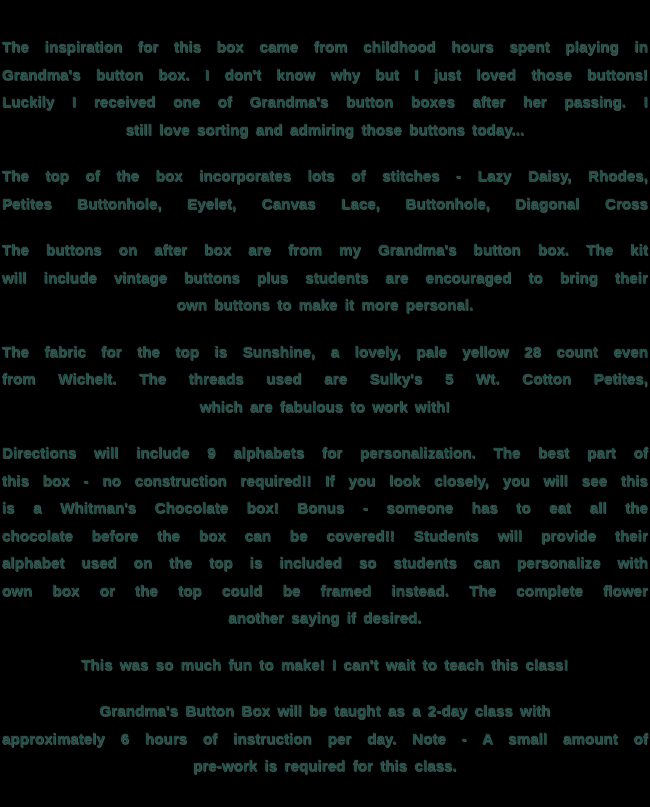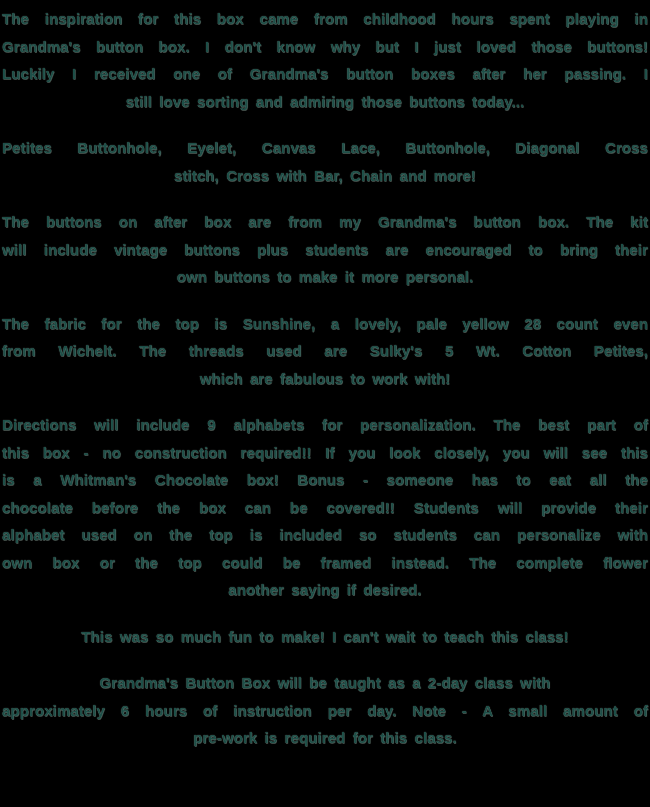--- a/index.html
+++ b/index.html
@@ -12,42 +12,43 @@
   .text-content {
     padding: 5px 2px 0 2px;
     font-family: "Liberation Sans", sans-serif;
     font-weight: 700;
     font-size: 15px;
     line-height: 27.5px;
     color: #1d4f48;
     text-shadow: 0 0 1px rgba(184, 208, 196, 0.6), 0.5px 0.5px 0 rgba(160, 190, 178, 0.35);
     word-spacing: 3px;
     letter-spacing: 0.1px;
+    margin-top: 28px;
   }
   .paragraph { margin: 0 0 19px 0; }
   .text-line { text-align: center; }
   .text-line.justified {
     text-align: justify;
     text-align-last: justify;
     -moz-text-align-last: justify;
   }
 </style>
 </head>
 <body style="background: rgb(0, 0, 0);">
 
 <div class="text-content" style="color: rgb(29, 79, 72);">
     <div class="paragraph">
       <div class="text-line justified">The inspiration for this box came from childhood hours spent playing in</div>
       <div class="text-line justified">Grandma's button box. I don't know why but I just loved those buttons!</div>
       <div class="text-line justified">Luckily I received one of Grandma's button boxes after her passing. I</div>
       <div class="text-line">still love sorting and admiring those buttons today...</div>
     </div>
     <div class="paragraph">
+      <div class="text-line justified">The top of the box incorporates lots of stitches - Lazy Daisy, Rhodes,</div>
       <div class="text-line justified">Petites Buttonhole, Eyelet, Canvas Lace, Buttonhole, Diagonal Cross</div>
-      <div class="text-line">stitch, Cross with Bar, Chain and more!</div>
     </div>
     <div class="paragraph">
       <div class="text-line justified">The buttons on after box are from my Grandma's button box. The kit</div>
       <div class="text-line justified">will include vintage buttons plus students are encouraged to bring their</div>
       <div class="text-line">own buttons to make it more personal.</div>
     </div>
     <div class="paragraph">
       <div class="text-line justified">The fabric for the top is Sunshine, a lovely, pale yellow 28 count even</div>
       <div class="text-line justified">from Wichelt. The threads used are Sulky's 5 Wt. Cotton Petites,</div>
       <div class="text-line">which are fabulous to work with!</div>

